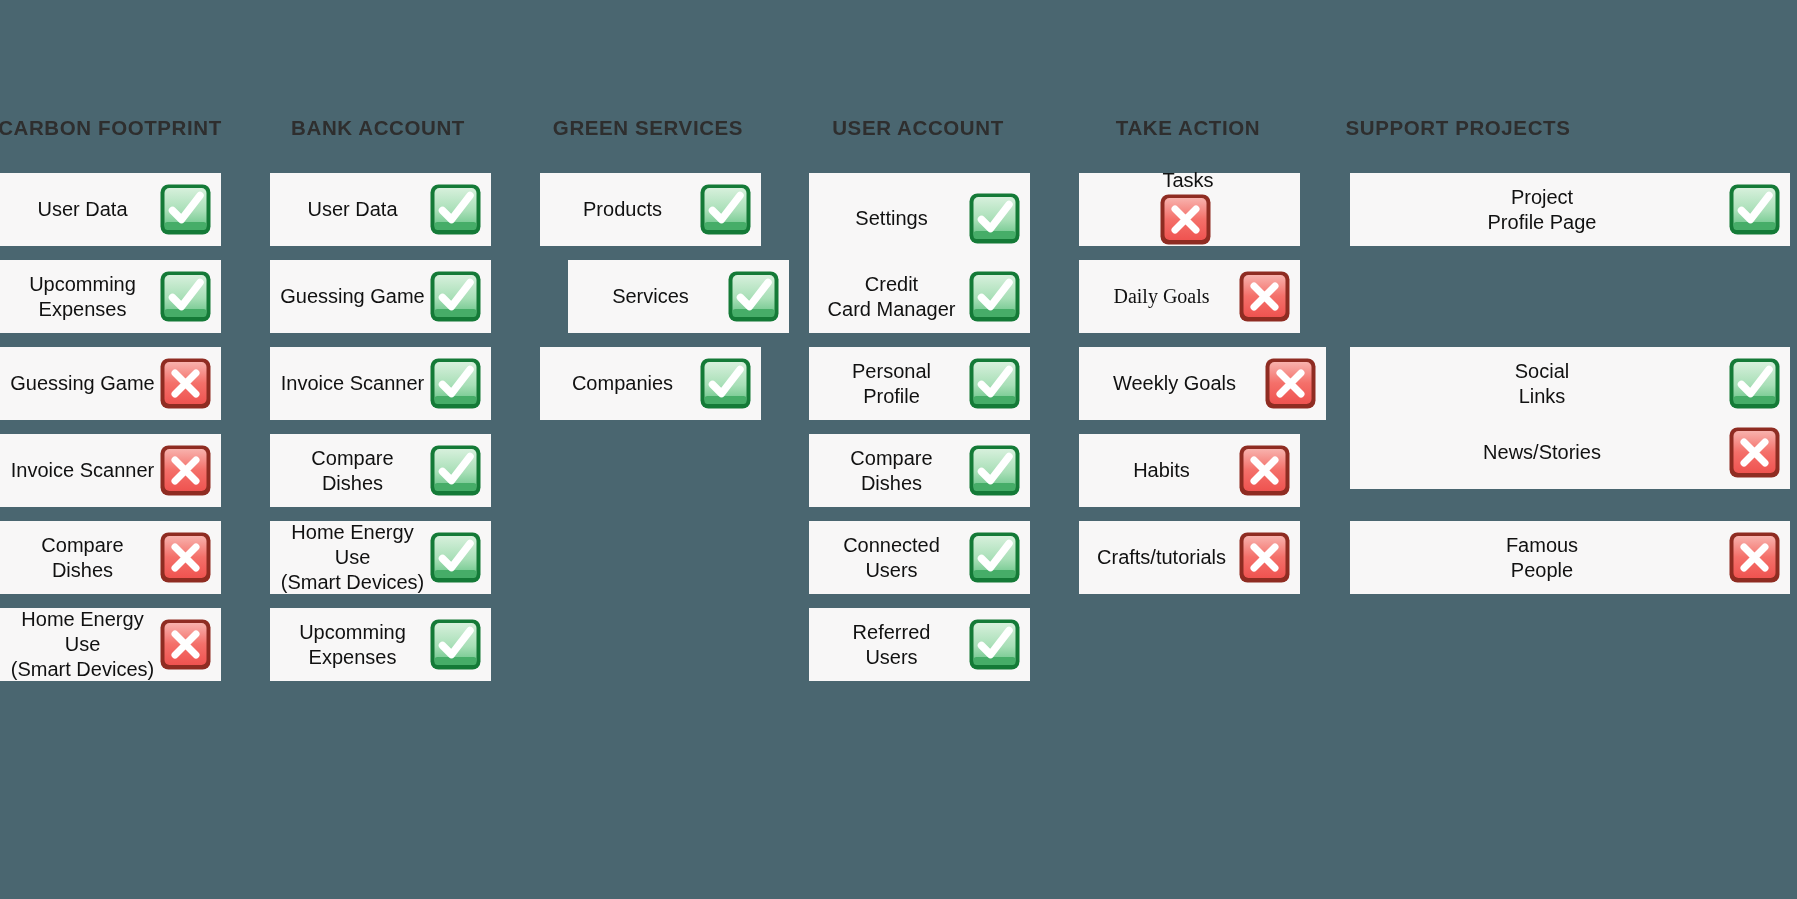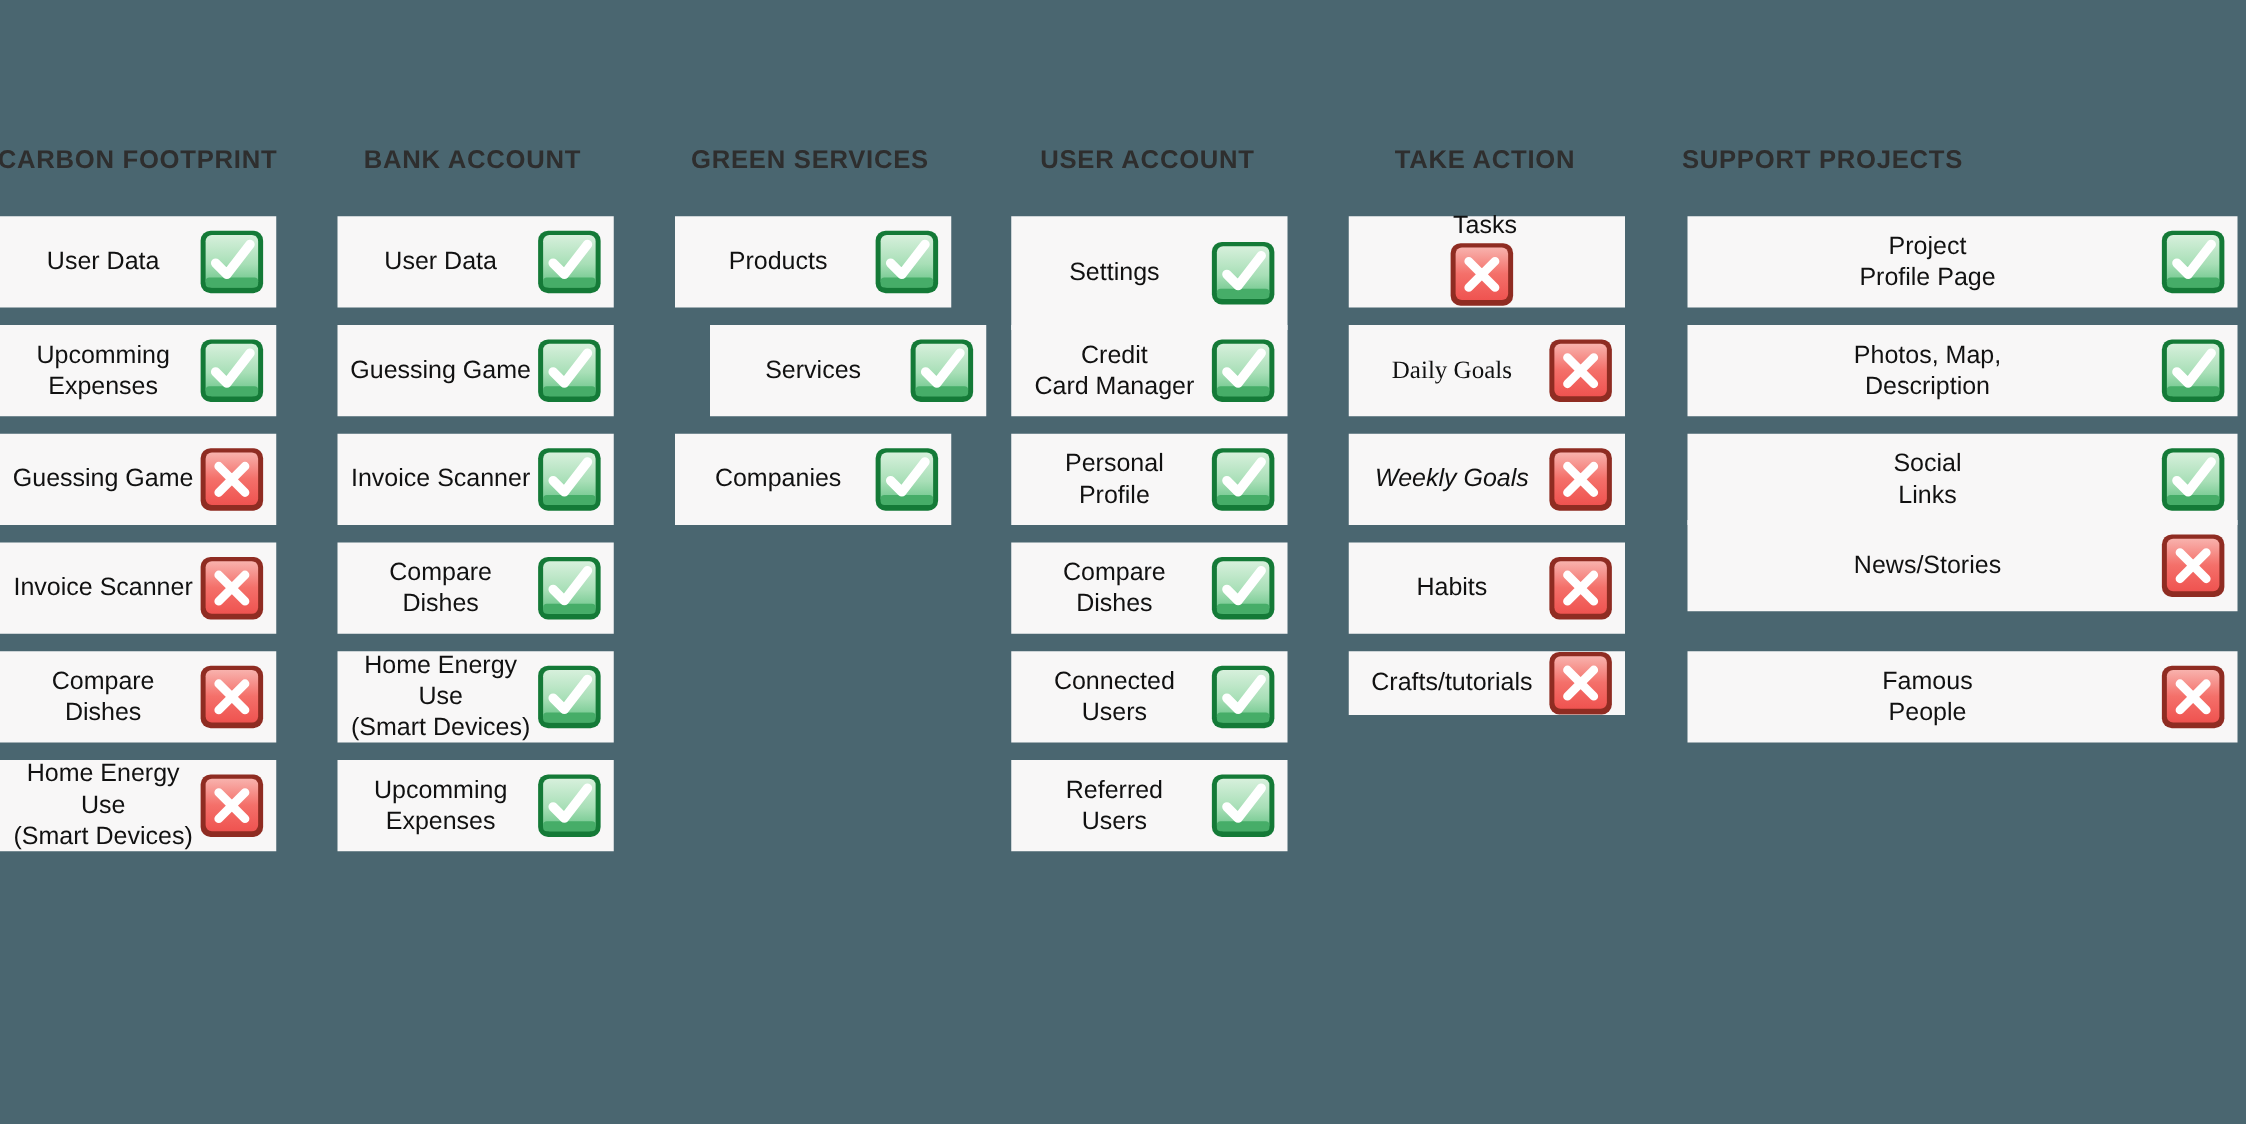--- a/index.html
+++ b/index.html
@@ -489,21 +489,21 @@
         <stop offset="0.5" stop-color="#f4706a"></stop>
         <stop offset="1" stop-color="#ef5350"></stop>
       </linearGradient>
     </defs>
     <rect x="1.5" y="1.5" width="50" height="50" rx="8" ry="8" fill="#8f2c22"></rect>
     <rect x="5.5" y="5" width="42" height="42" rx="5" ry="5" fill="url(#xg-23)"></rect>
     <path d="M16 16 L37 37 M37 16 L16 37" fill="none" stroke="#ffffff" stroke-width="7" stroke-linecap="round"></path>
   </svg>
       </div>
     </div>
-    <div class="card" style="position: absolute; top: 347px; left: 1079px; width: 221px; height: 73px; font-style: italic;">
+    <div class="card" style="position: absolute; top: 347px; left: 1079px; width: 247px; height: 73px;">
       <div class="card-label">Weekly Goals</div>
       <div class="badge">
   <svg viewBox="0 0 53 53" xmlns="http://www.w3.org/2000/svg" aria-hidden="true">
     <defs>
       <linearGradient id="xg-24" x1="0" y1="0" x2="0" y2="1">
         <stop offset="0" stop-color="#f8b2ad"></stop>
         <stop offset="0.5" stop-color="#f4706a"></stop>
         <stop offset="1" stop-color="#ef5350"></stop>
       </linearGradient>
     </defs>
@@ -523,21 +523,21 @@
         <stop offset="0.5" stop-color="#f4706a"></stop>
         <stop offset="1" stop-color="#ef5350"></stop>
       </linearGradient>
     </defs>
     <rect x="1.5" y="1.5" width="50" height="50" rx="8" ry="8" fill="#8f2c22"></rect>
     <rect x="5.5" y="5" width="42" height="42" rx="5" ry="5" fill="url(#xg-25)"></rect>
     <path d="M16 16 L37 37 M37 16 L16 37" fill="none" stroke="#ffffff" stroke-width="7" stroke-linecap="round"></path>
   </svg>
       </div>
     </div>
-    <div class="card" style="position: absolute; top: 521px; left: 1079px; width: 221px; height: 51px;">
+    <div class="card" style="position: absolute; top: 521px; left: 1079px; width: 221px; height: 73px;">
       <div class="card-label">Crafts/tutorials</div>
       <div class="badge">
   <svg viewBox="0 0 53 53" xmlns="http://www.w3.org/2000/svg" aria-hidden="true">
     <defs>
       <linearGradient id="xg-26" x1="0" y1="0" x2="0" y2="1">
         <stop offset="0" stop-color="#f8b2ad"></stop>
         <stop offset="0.5" stop-color="#f4706a"></stop>
         <stop offset="1" stop-color="#ef5350"></stop>
       </linearGradient>
     </defs>
@@ -560,39 +560,20 @@
         <stop offset="1" stop-color="#63c183"></stop>
       </linearGradient>
     </defs>
     <rect x="1.5" y="1.5" width="50" height="50" rx="8" ry="8" fill="#147a37"></rect>
     <rect x="5.5" y="5" width="42" height="42" rx="5" ry="5" fill="url(#cg-27)"></rect>
     <rect x="5.5" y="39" width="42" height="8" rx="3" ry="3" fill="#46ad68"></rect>
     <path d="M13.5 27.5 L22.5 36.5 L41 12.5" fill="none" stroke="#ffffff" stroke-width="7.5" stroke-linecap="round" stroke-linejoin="round"></path>
   </svg>
       </div>
     </div>
-    <div class="card" style="position: absolute; top: 260px; left: 1350px; width: 440px; height: 73px;">
-      <div class="card-label">Photos, Map,
-Description</div>
-      <div class="badge">
-  <svg viewBox="0 0 53 53" xmlns="http://www.w3.org/2000/svg" aria-hidden="true">
-    <defs>
-      <linearGradient id="cg-28" x1="0" y1="0" x2="0" y2="1">
-        <stop offset="0" stop-color="#d7f0dc"></stop>
-        <stop offset="0.55" stop-color="#a8dfb7"></stop>
-        <stop offset="1" stop-color="#63c183"></stop>
-      </linearGradient>
-    </defs>
-    <rect x="1.5" y="1.5" width="50" height="50" rx="8" ry="8" fill="#147a37"></rect>
-    <rect x="5.5" y="5" width="42" height="42" rx="5" ry="5" fill="url(#cg-28)"></rect>
-    <rect x="5.5" y="39" width="42" height="8" rx="3" ry="3" fill="#46ad68"></rect>
-    <path d="M13.5 27.5 L22.5 36.5 L41 12.5" fill="none" stroke="#ffffff" stroke-width="7.5" stroke-linecap="round" stroke-linejoin="round"></path>
-  </svg>
-      </div>
-    </div>
     <div class="card" style="position: absolute; top: 347px; left: 1350px; width: 440px; height: 73px;">
       <div class="card-label">Social
 Links</div>
       <div class="badge">
   <svg viewBox="0 0 53 53" xmlns="http://www.w3.org/2000/svg" aria-hidden="true">
     <defs>
       <linearGradient id="cg-29" x1="0" y1="0" x2="0" y2="1">
         <stop offset="0" stop-color="#d7f0dc"></stop>
         <stop offset="0.55" stop-color="#a8dfb7"></stop>
         <stop offset="1" stop-color="#63c183"></stop>

